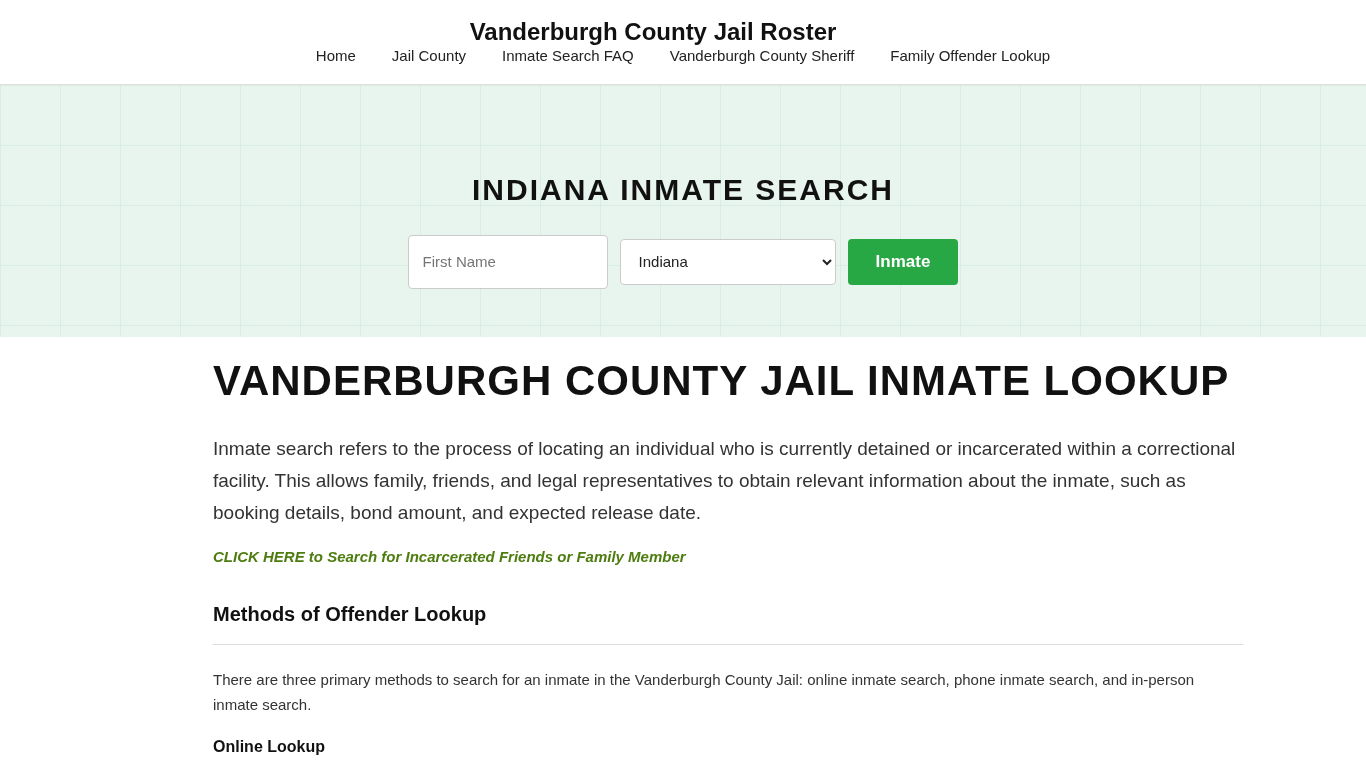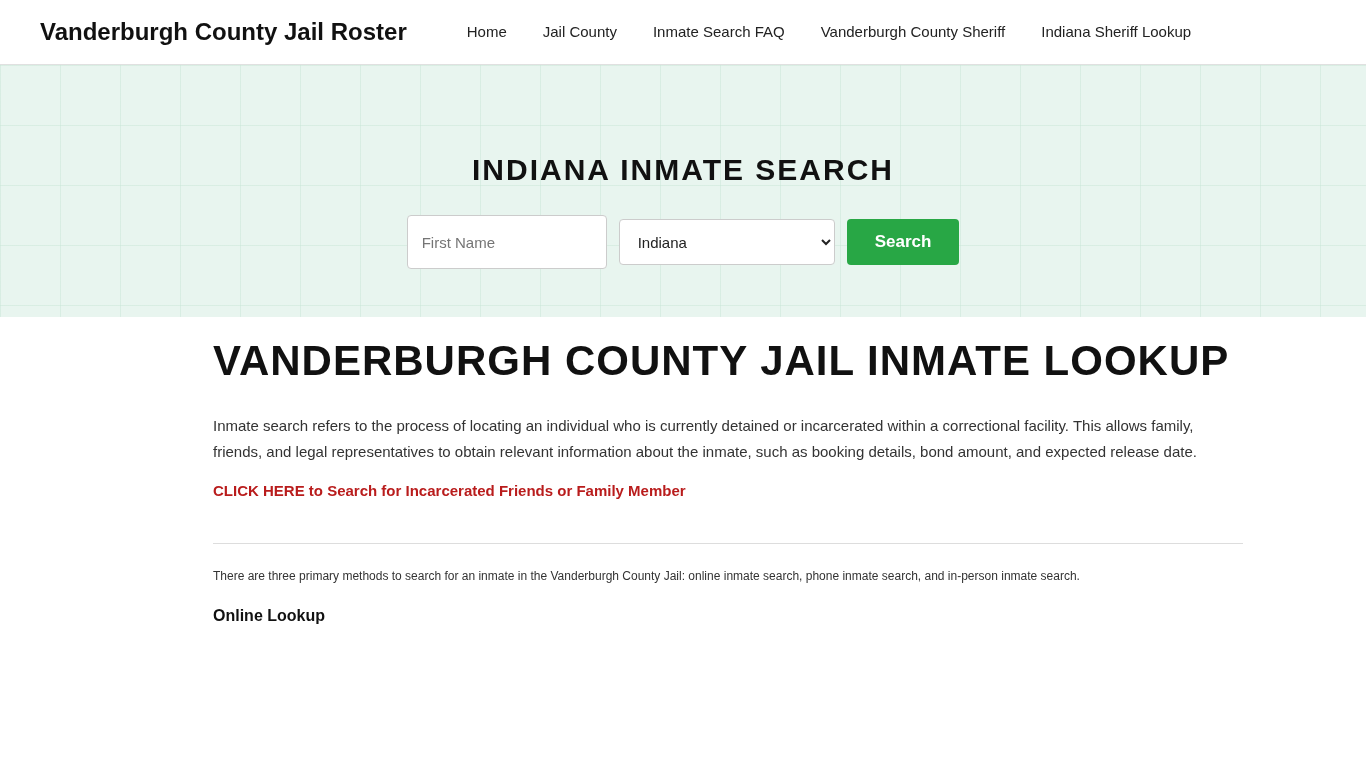--- a/index.html
+++ b/index.html
@@ -16,20 +16,21 @@
       width: 1366px;
     }
 
     
     .header {
       display: flex;
       align-items: center;
       padding: 18px 40px;
       border-bottom: 1px solid #e0e0e0;
       background: #fff;
+      flex-direction: column;
     }
 
     .site-title {
       font-size: 24px;
       font-weight: 900;
       color: #111;
       white-space: nowrap;
       margin-right: 60px;
       flex-shrink: 0;
     }
@@ -122,30 +123,31 @@
       font-size: 42px;
       font-weight: 900;
       color: #111;
       text-transform: uppercase;
       line-height: 1.15;
       margin-bottom: 28px;
       letter-spacing: 1px;
     }
 
     .intro-text {
-      font-size: 15px;
+      font-size: 19px;
       color: #333;
       line-height: 1.7;
       margin-bottom: 18px;
       max-width: 1100px;
     }
 
     .cta-link {
       display: inline-block;
-      color: #b91c1c;
+      color: #4d7c0f;
+      font-style: italic;
       font-weight: 600;
       font-size: 15px;
       text-decoration: none;
       margin-bottom: 28px;
     }
 
     .section-heading {
       font-size: 20px;
       font-weight: 900;
       color: #111;
@@ -153,21 +155,21 @@
       margin-top: 10px;
     }
 
     .divider {
       border: none;
       border-top: 1px solid #ddd;
       margin: 16px 0 22px 0;
     }
 
     .body-text {
-      font-size: 12px;
+      font-size: 15px;
       color: #333;
       line-height: 1.7;
       max-width: 1100px;
       margin-bottom: 20px;
     }
 
     .sub-heading {
       font-size: 16px;
       font-weight: 900;
       color: #111;
@@ -194,36 +196,37 @@
           <span>Inmate Search FAQ</span>
         </a>
       </li>
       <li>
         <a href="#">
           <span>Vanderburgh County Sheriff</span>
         </a>
       </li>
       <li>
         <a href="#">
-          <span>Indiana Sheriff Lookup</span>
+          <span>Family Offender Lookup</span>
         </a>
       </li>
     </ul>
   </nav>
 </header>
 
 <section class="hero">
   <h1 class="hero-title">INDIANA INMATE SEARCH</h1>
   <form class="search-form">
     <input type="text" class="first-name-input" placeholder="First Name" style="">
     <select id="state-select"><option value="Indiana">Indiana</option><option value="Alabama">Alabama</option><option value="Alaska">Alaska</option><option value="Arizona">Arizona</option><option value="Arkansas">Arkansas</option><option value="California">California</option><option value="Colorado">Colorado</option><option value="Connecticut">Connecticut</option><option value="Delaware">Delaware</option><option value="Florida">Florida</option><option value="Georgia">Georgia</option><option value="Hawaii">Hawaii</option><option value="Idaho">Idaho</option><option value="Illinois">Illinois</option><option value="Iowa">Iowa</option><option value="Kansas">Kansas</option><option value="Kentucky">Kentucky</option><option value="Louisiana">Louisiana</option><option value="Maine">Maine</option><option value="Maryland">Maryland</option><option value="Massachusetts">Massachusetts</option><option value="Michigan">Michigan</option><option value="Minnesota">Minnesota</option><option value="Mississippi">Mississippi</option><option value="Missouri">Missouri</option><option value="Montana">Montana</option><option value="Nebraska">Nebraska</option><option value="Nevada">Nevada</option><option value="New Hampshire">New Hampshire</option><option value="New Jersey">New Jersey</option><option value="New Mexico">New Mexico</option><option value="New York">New York</option><option value="North Carolina">North Carolina</option><option value="North Dakota">North Dakota</option><option value="Ohio">Ohio</option><option value="Oklahoma">Oklahoma</option><option value="Oregon">Oregon</option><option value="Pennsylvania">Pennsylvania</option><option value="Rhode Island">Rhode Island</option><option value="South Carolina">South Carolina</option><option value="South Dakota">South Dakota</option><option value="Tennessee">Tennessee</option><option value="Texas">Texas</option><option value="Utah">Utah</option><option value="Vermont">Vermont</option><option value="Virginia">Virginia</option><option value="Washington">Washington</option><option value="West Virginia">West Virginia</option><option value="Wisconsin">Wisconsin</option><option value="Wyoming">Wyoming</option></select>
-    <button type="submit" class="search-btn">Search</button>
+    <button type="submit" class="search-btn">Inmate</button>
   </form>
 </section>
 
 <main class="main-content">
   <h2 class="page-heading">VANDERBURGH COUNTY JAIL INMATE LOOKUP</h2>
   <p class="intro-text">Inmate search refers to the process of locating an individual who is currently detained or incarcerated within a correctional facility. This allows family, friends, and legal representatives to obtain relevant information about the inmate, such as booking details, bond amount, and expected release date.</p>
   <a href="#" class="cta-link">CLICK HERE to Search for Incarcerated Friends or Family Member</a>
+  <h3 class="section-heading">Methods of Offender Lookup</h3>
   <hr class="divider">
   <p class="body-text">There are three primary methods to search for an inmate in the Vanderburgh County Jail: online inmate search, phone inmate search, and in-person inmate search.</p>
   <p class="sub-heading">Online Lookup</p>
 </main>
 
 </body></html>

